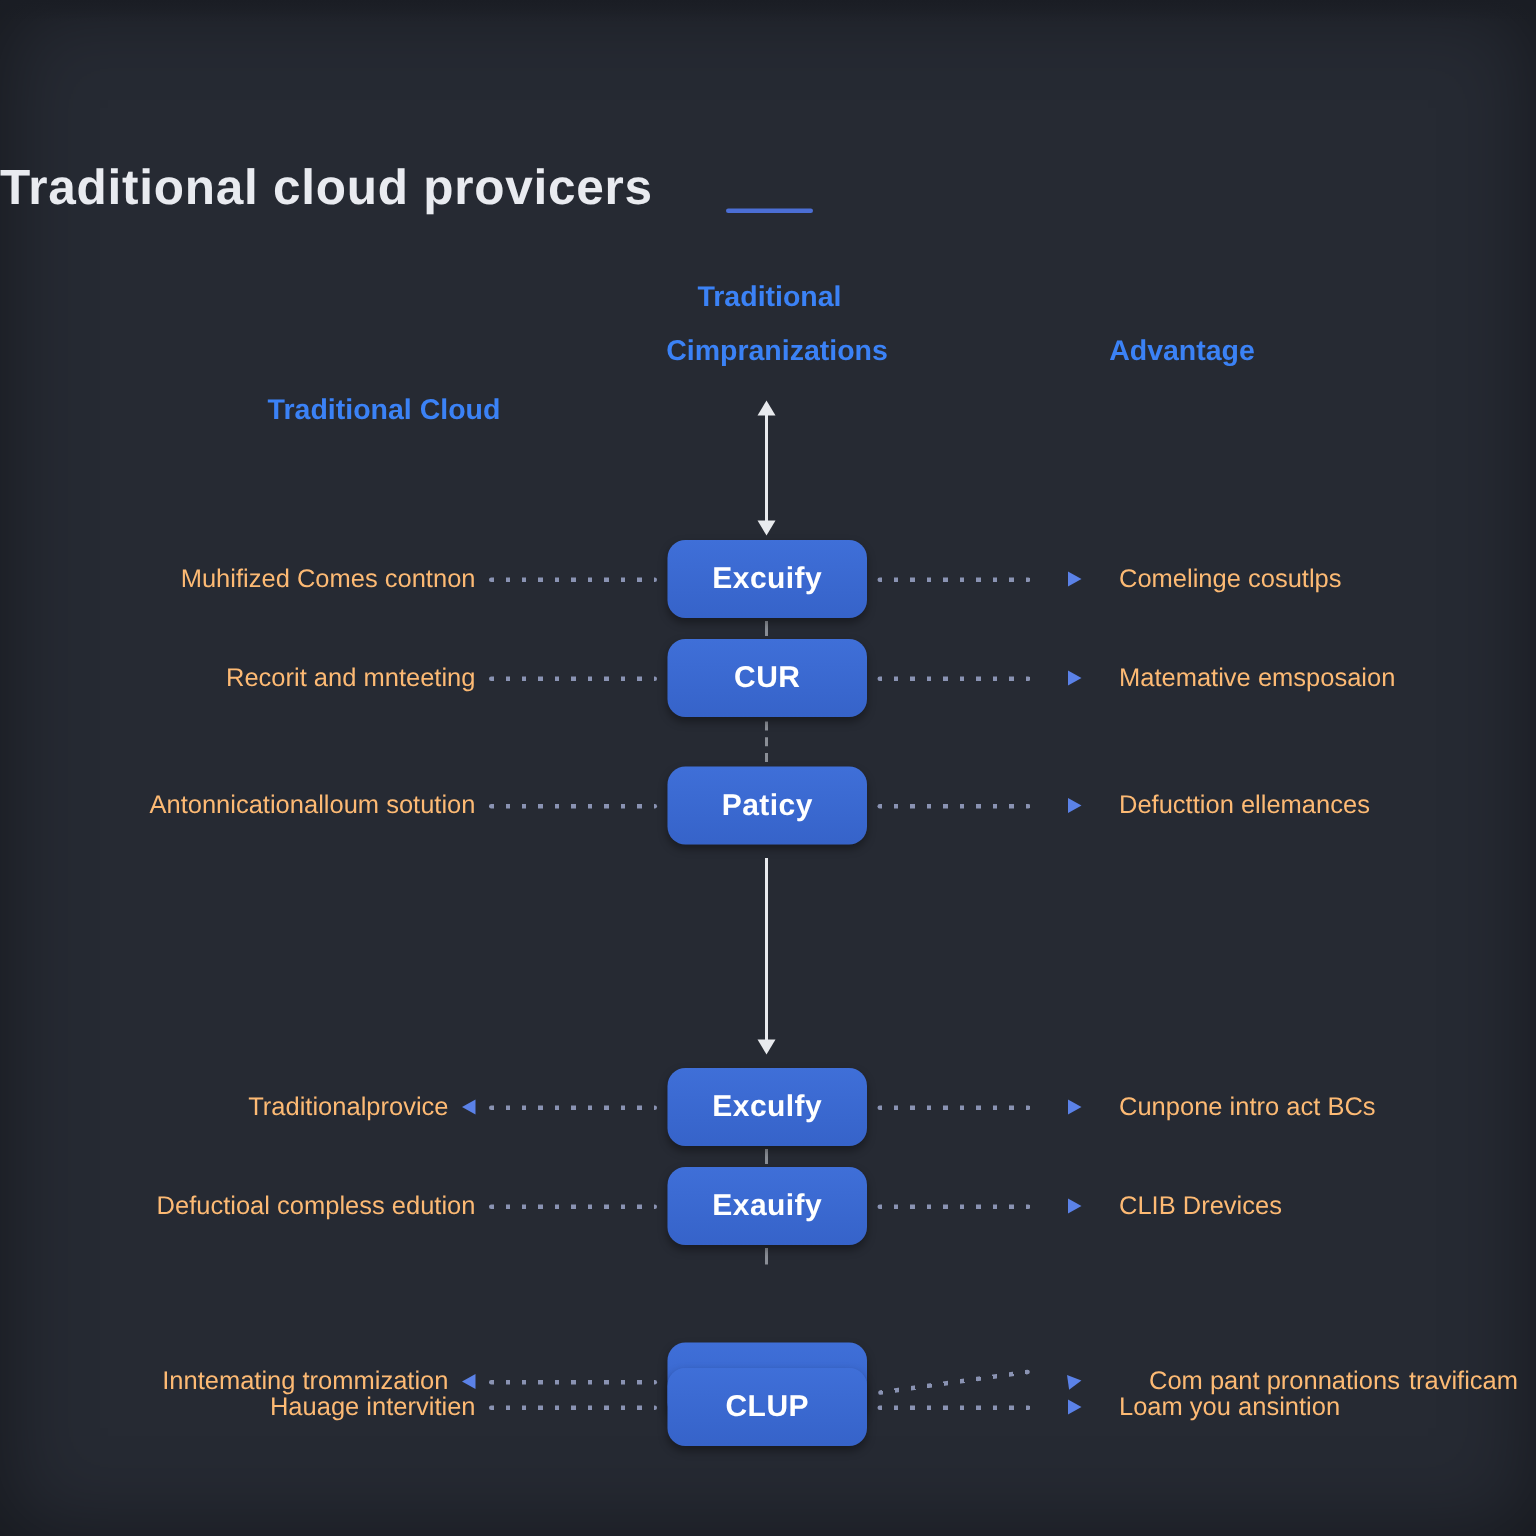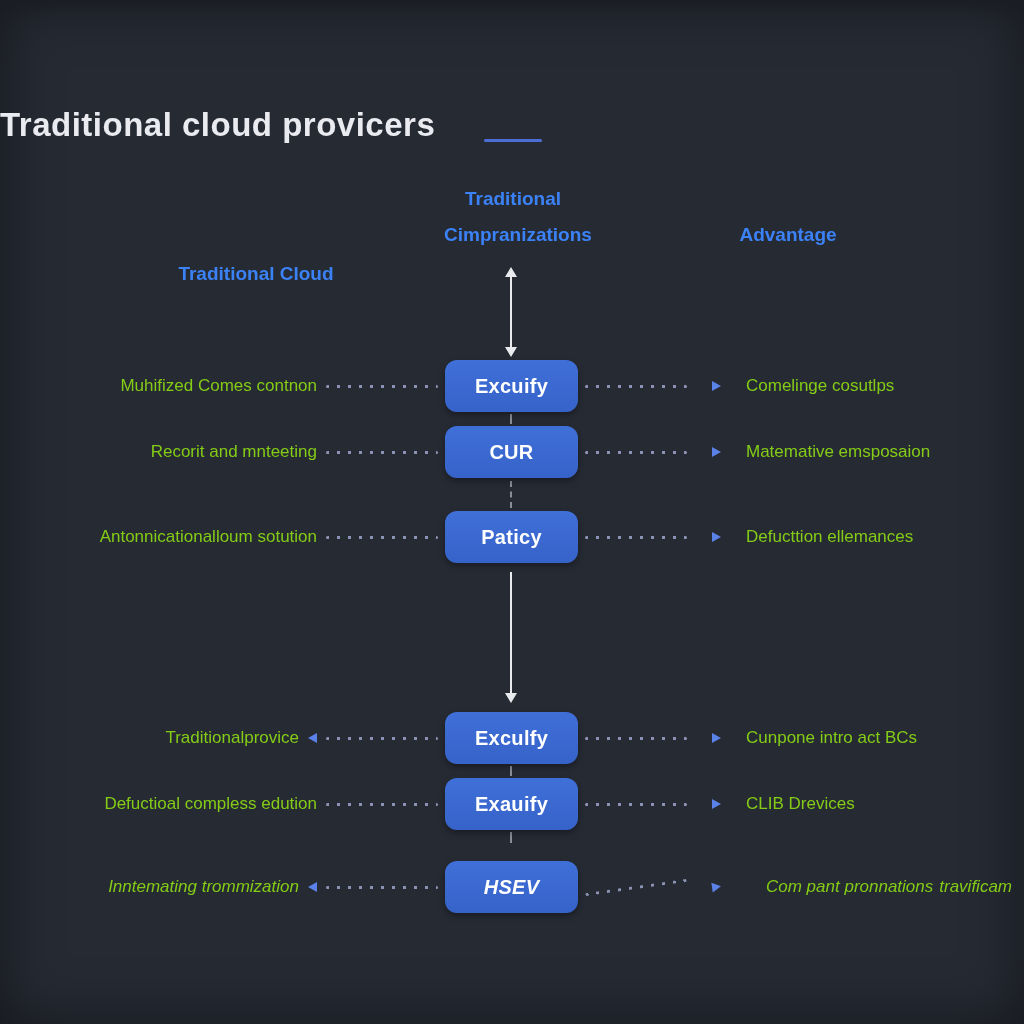--- a/index.html
+++ b/index.html
@@ -57,21 +57,21 @@
   }
   .left-zone{
     position:absolute;left:70px;top:0;width:368px;height:52px;
     display:flex;align-items:center;justify-content:flex-end;gap:9px;
   }
   .right-zone{
     position:absolute;left:585px;top:0;width:400px;height:52px;
     display:flex;align-items:center;gap:25px;
   }
   .lbl{
-    color:#84cc16;font-size:17px;font-weight:500;white-space:nowrap;
+    color:#fdba74;font-size:17px;font-weight:500;white-space:nowrap;
   }
   .lbl-stack{display:flex;flex-direction:row;align-items:center;gap:6px;margin-left:20px;}
   .dots{
     height:3px;border-radius:2px;flex:0 0 auto;
     background-image:repeating-linear-gradient(90deg,#8a93b3 0 3px,transparent 3px 11px);
   }
   .dots.l{width:112px;}
   .dots.r{width:102px;}
   .dots.diag{transform:rotate(-8deg);}
   .ah-right{
@@ -172,31 +172,43 @@
       <span class="dots l"></span>
     </div>
     <div class="node">Exauify</div>
     <div class="right-zone">
       <span class="dots r"></span>
       <span class="ah-right"></span>
       <span class="lbl">CLIB Drevices</span>
     </div>
   </div>
 
-  <div class="row" style="top:861px;font-style:italic;">
+  <div class="row" style="top:895px;">
     <div class="left-zone">
       <span class="lbl">Inntemating trommization</span>
       <span class="ah-left"></span>
       <span class="dots l"></span>
     </div>
     <div class="node">HSEV</div>
     <div class="right-zone">
       <span class="dots r diag"></span>
       <span class="ah-right" style="transform:rotate(-8deg);"></span>
       <span class="lbl-stack">
         <span class="lbl">Com pant pronnations</span>
         <span class="lbl">travificam</span>
       </span>
     </div>
   </div>
 
+  <div class="row" style="top:912px;">
+    <div class="left-zone">
+      <span class="lbl">Hauage intervitien</span>
+      <span class="dots l"></span>
+    </div>
+    <div class="node">CLUP</div>
+    <div class="right-zone">
+      <span class="dots r"></span>
+      <span class="ah-right"></span>
+      <span class="lbl">Loam you ansintion</span>
+    </div>
+  </div>
 
 </div>
 
 </body></html>

